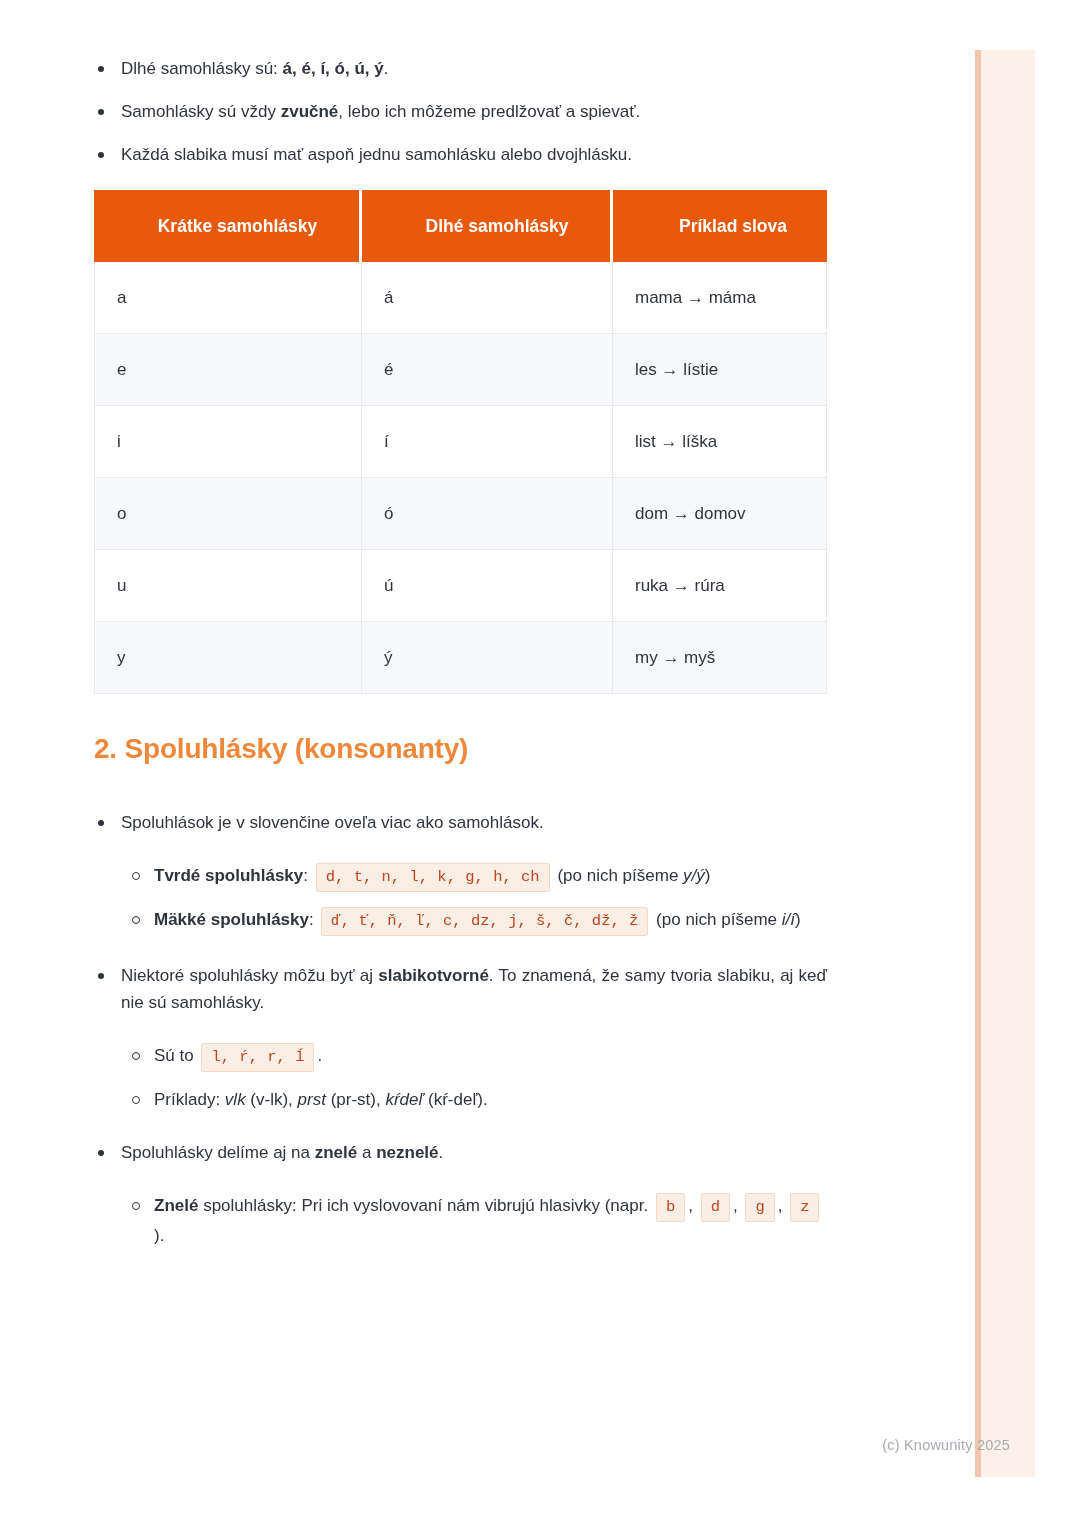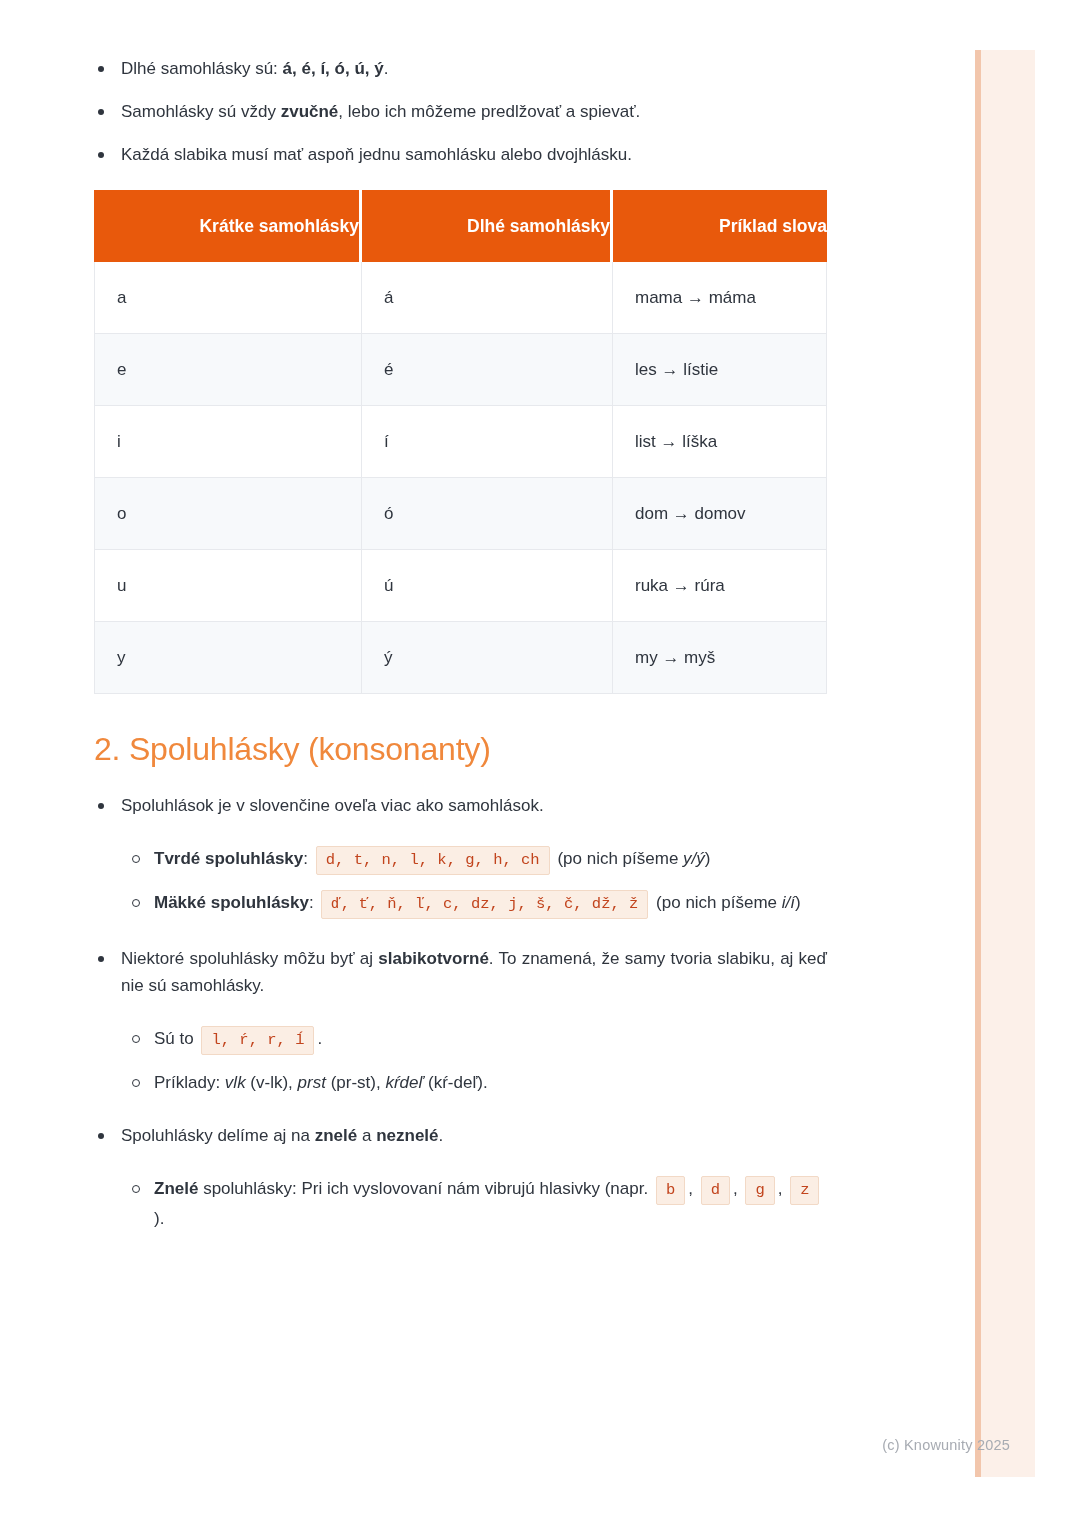--- a/index.html
+++ b/index.html
@@ -84,21 +84,21 @@
     border-spacing: 0;
     width: 733px;
     margin-top: 22px;
     table-layout: fixed;
   }
   .vowel-table th {
     background: var(--table-header-bg, #E8590C);
     color: #ffffff;
     font-weight: bold;
     font-size: 17.5px;
-    text-align: right;
+    text-align: center;
     height: 72px;
     padding: 0 0 0 22px;
     border-right: 3px solid #ffffff;
     box-sizing: border-box;
   }
   .vowel-table th:last-child { border-right: none; }
   .vowel-table th:nth-child(1) { width: 268px; }
   .vowel-table th:nth-child(2) { width: 251px; }
   .vowel-table th:nth-child(3) { width: 214px; padding-left: 26px; }
   .vowel-table td {
@@ -108,25 +108,25 @@
     color: var(--body-text, #2F353E);
     background: #ffffff;
     border-bottom: 1px solid var(--table-border, #E7E9ED);
     border-right: 1px solid var(--table-border, #E7E9ED);
     box-sizing: border-box;
   }
   .vowel-table td:first-child { border-left: 1px solid var(--table-border, #E7E9ED); }
   .vowel-table tbody tr:nth-child(even) td { background: var(--row-alt-bg, #F7F9FB); }
 
   .section-heading {
-    font-size: 32px;
+    font-size: 28px;
     line-height: 34px;
-    font-weight: normal;
+    font-weight: bold;
     color: var(--heading-orange, #F0883C);
-    margin: 38px 0 26px 0;
+    margin: 38px 0 43px 0;
     letter-spacing: -0.2px;
   }
 </style>
 </head>
 <body>
 
 <div class="side-accent"></div>
 
 <div class="footer">(c) Knowunity 2025</div>
 

